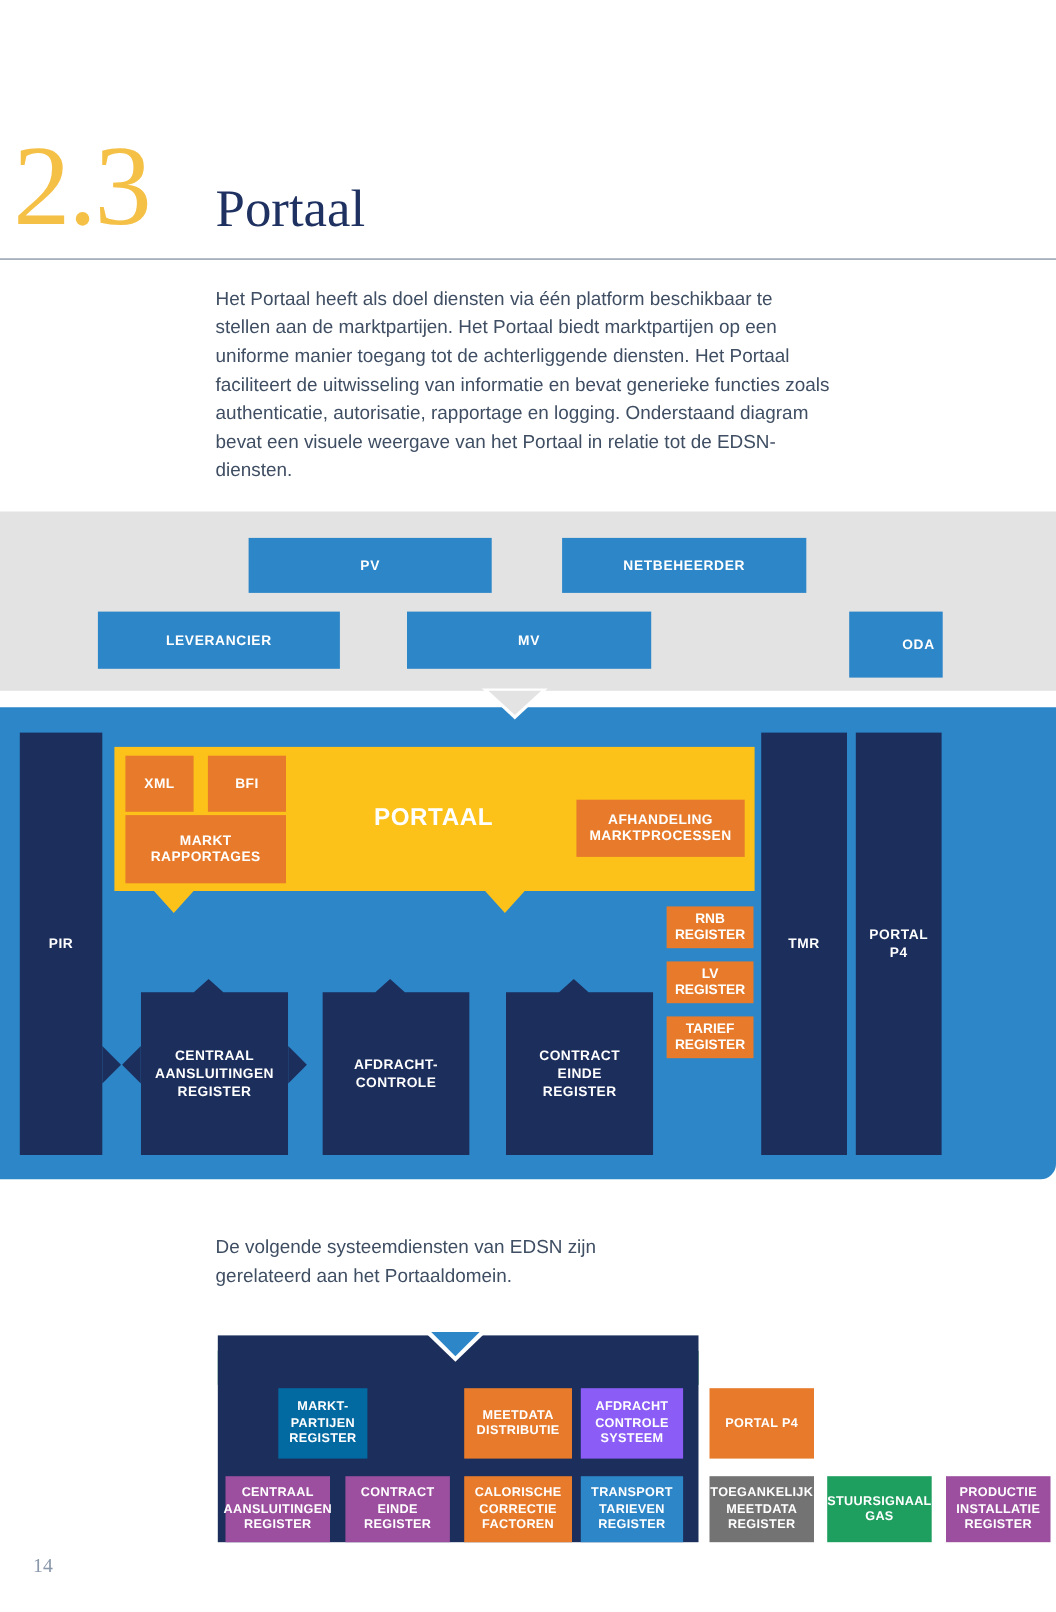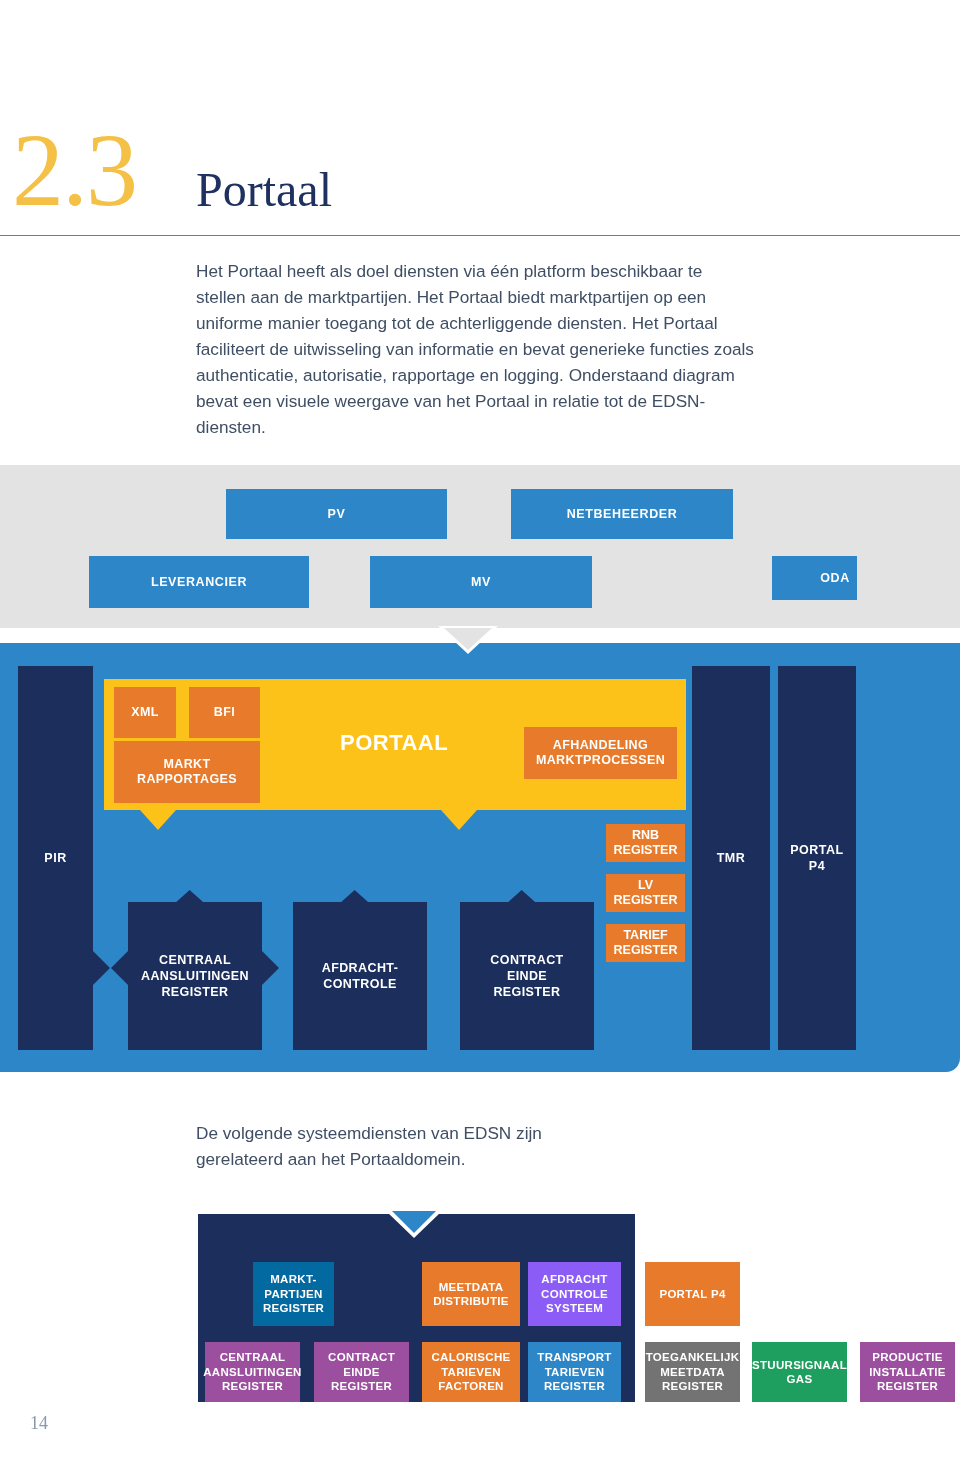--- a/index.html
+++ b/index.html
@@ -170,21 +170,21 @@
   <div class="sec-title">Portaal</div>
   <div class="rule"></div>
   <div class="intro">Het Portaal heeft als doel diensten via één platform beschikbaar te stellen aan de marktpartijen. Het Portaal biedt marktpartijen op een uniforme manier toegang tot de achterliggende diensten. Het Portaal faciliteert de uitwisseling van informatie en bevat generieke functies zoals authenticatie, autorisatie, rapportage en logging. Onderstaand diagram bevat een visuele weergave van het Portaal in relatie tot de EDSN-diensten.</div>
 
   <div class="grey-band"></div>
 
   <div class="actor" style="left:226px; top:489px; width:221px; height:50px;">PV</div>
   <div class="actor" style="left:511px; top:489px; width:222px; height:50px;">NETBEHEERDER</div>
   <div class="actor" style="left:89px; top:556px; width:220px; height:52px;">LEVERANCIER</div>
   <div class="actor" style="left:370px; top:556px; width:222px; height:52px;">MV</div>
-  <div class="actor" style="left:772px; top:556px; width:85px; height:44px;padding-left:41px;">ODA</div>
+  <div class="actor" style="left:772px; top:556px; width:85px; height:60px;padding-left:41px;">ODA</div>
 
   <div class="blue-panel"></div>
   <div class="notch-white"></div>
   <div class="notch"></div>
 
   <div class="navy-col" style="left:18px; top:666px; width:75px; height:384px;">
     <span>PIR</span>
   </div>
 
   <div style="position:absolute; left:93px; top:951px; width:0; height:0;
@@ -254,21 +254,21 @@
 SYSTEEM</div>
   <div class="tile" style="left:645px; top:1262px; width:95px; height:64px; background:#E77B2B;">PORTAL P4</div>
 
   <div class="tile" style="left:205px; top:1342px; width:95px; height:60px; background:#9B4F9E;">CENTRAAL
 AANSLUITINGEN
 REGISTER</div>
   <div class="tile" style="left:314px; top:1342px; width:95px; height:60px; background:#9B4F9E;">CONTRACT
 EINDE
 REGISTER</div>
   <div class="tile" style="left:422px; top:1342px; width:98px; height:60px; background:#E77B2B;">CALORISCHE
-TARIEVEN
+CORRECTIE
 FACTOREN</div>
   <div class="tile" style="left:528px; top:1342px; width:93px; height:60px; background:#2D86C8;">TRANSPORT
 TARIEVEN
 REGISTER</div>
   <div class="tile" style="left:645px; top:1342px; width:95px; height:60px; background:#737373;">TOEGANKELIJK
 MEETDATA
 REGISTER</div>
   <div class="tile" style="left:752px; top:1342px; width:95px; height:60px; background:#1E9E5F;">STUURSIGNAAL
 GAS</div>
   <div class="tile" style="left:860px; top:1342px; width:95px; height:60px; background:#9B4F9E;">PRODUCTIE

